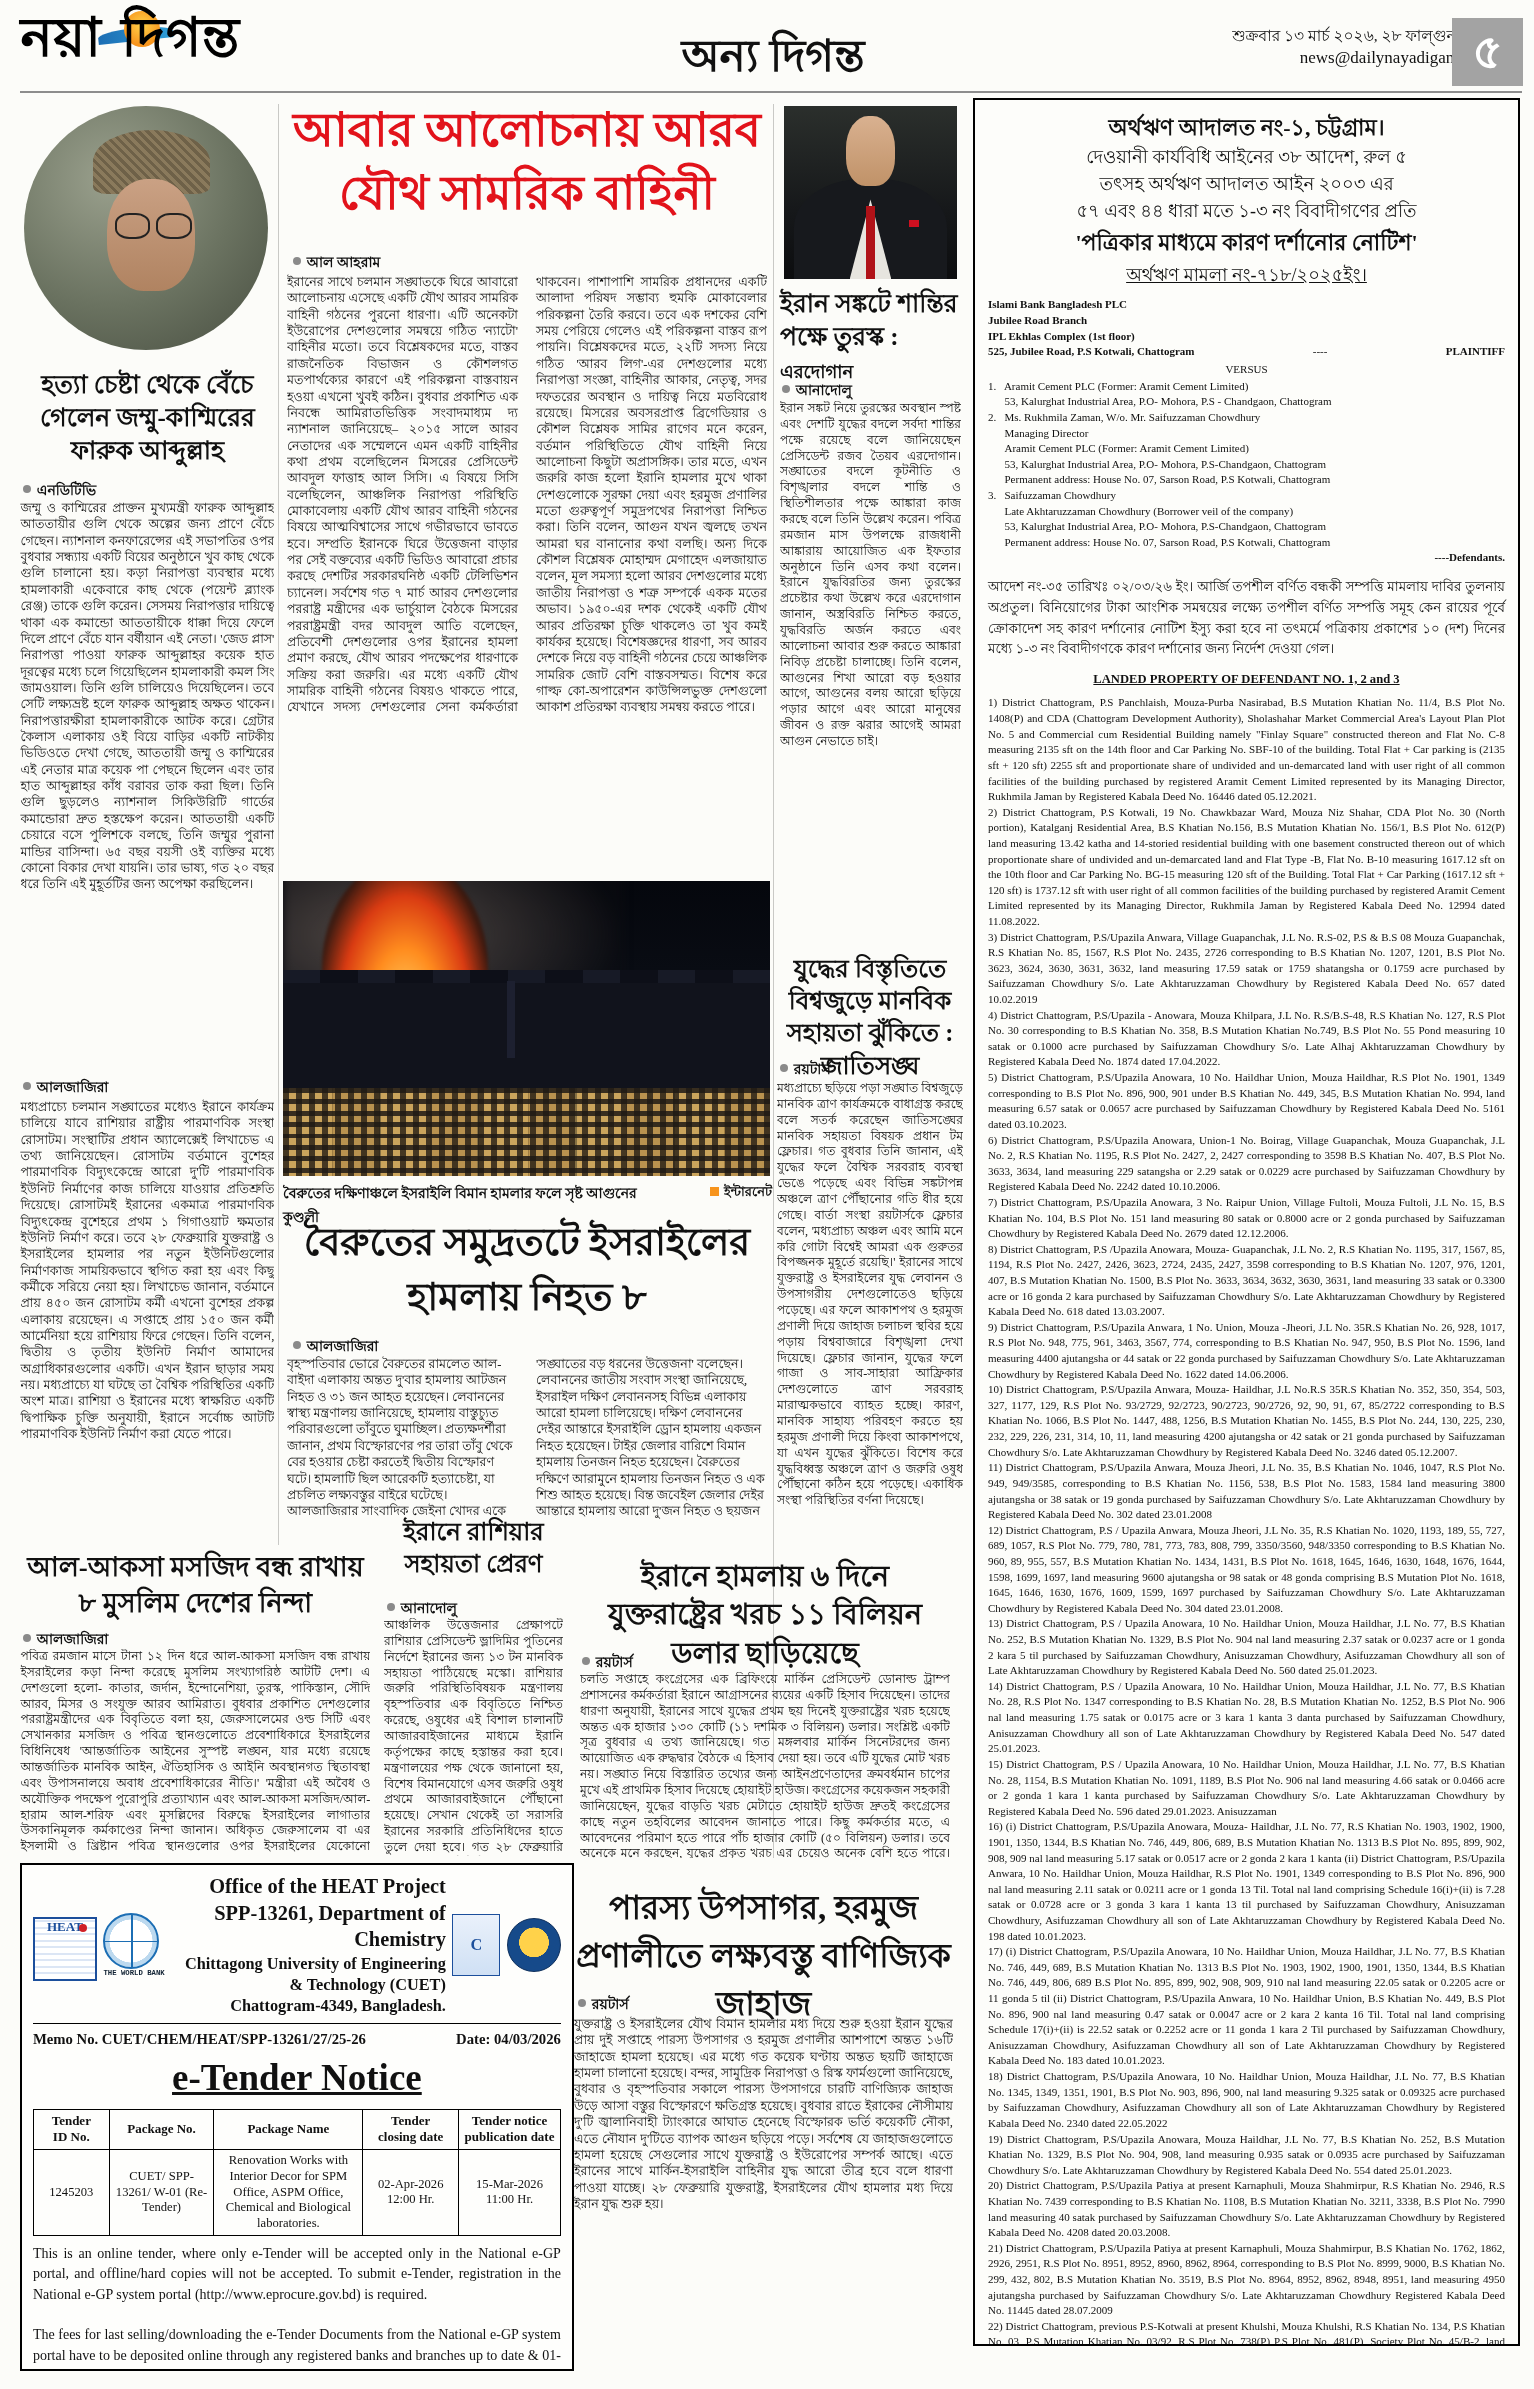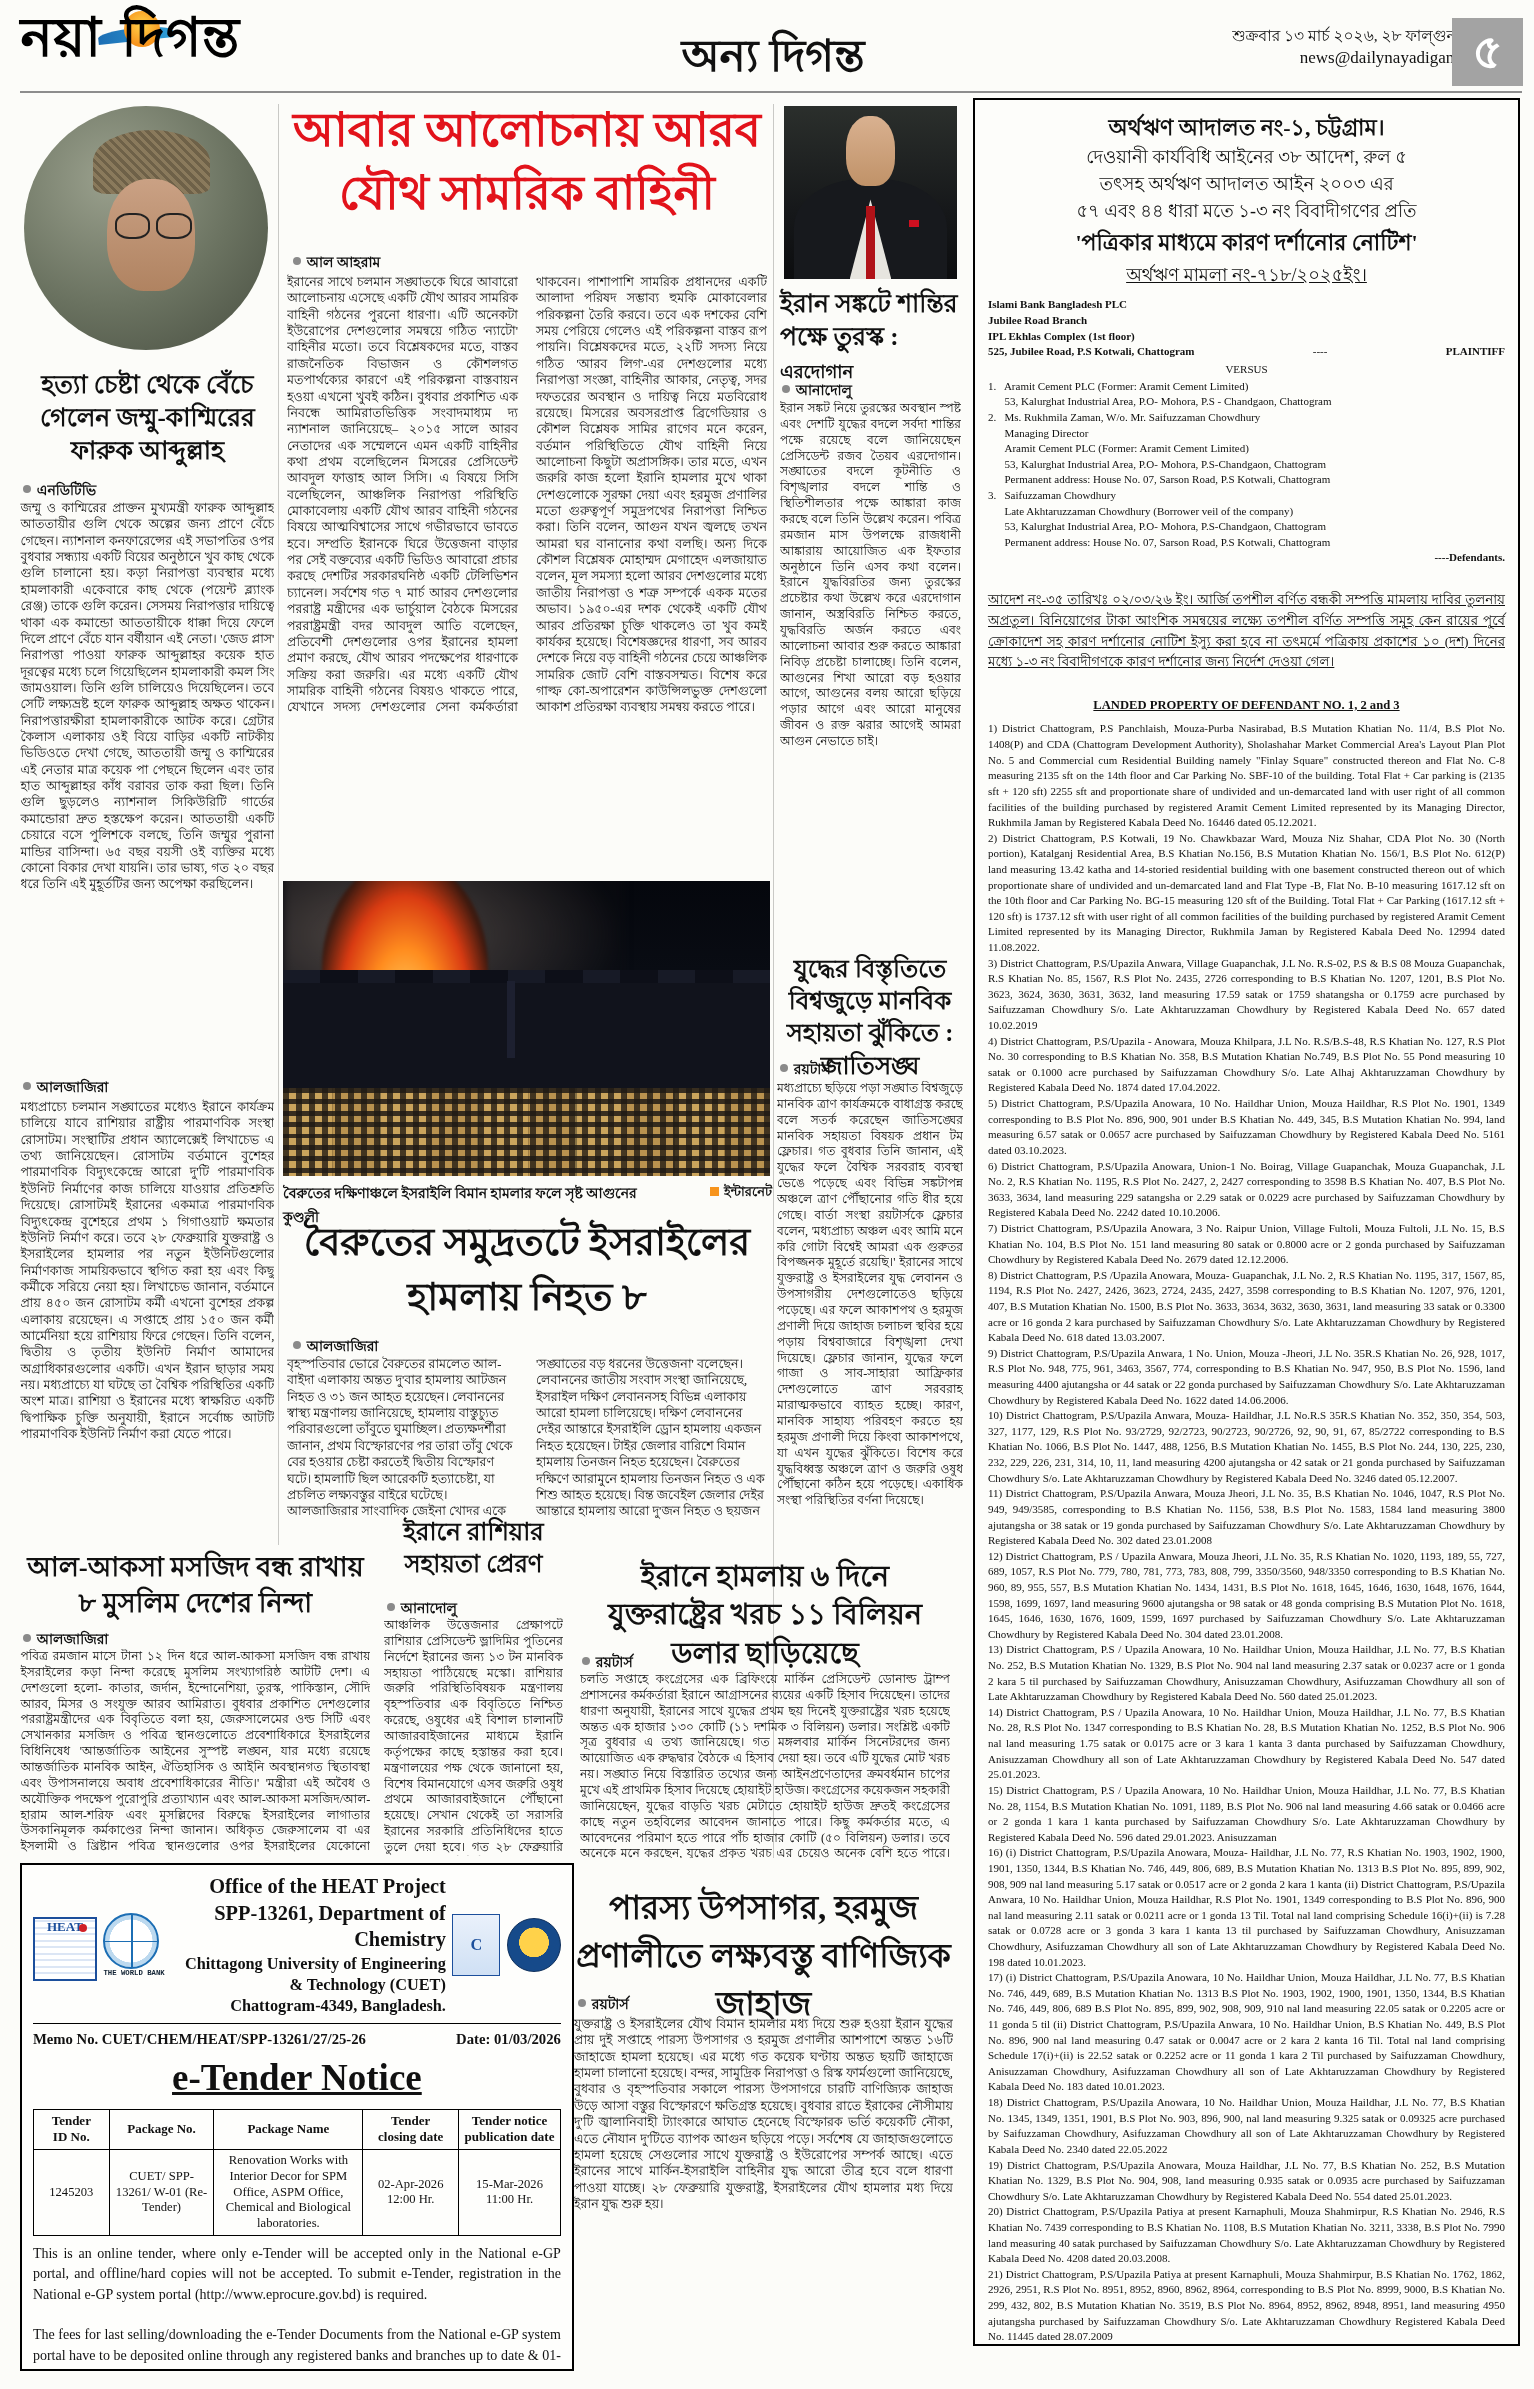--- a/index.html
+++ b/index.html
@@ -50,21 +50,21 @@
   
   .legal{border:2px solid #000;background:#fdfdfa;padding:11.4px 13px;font-size:11px;line-height:1.42;}
   .legal .bn-h1{font-size:22px;font-weight:bold;text-align:center;line-height:1.5;}
   .legal .bn-h2{font-size:18px;text-align:center;line-height:1.5;}
   .legal .bn-h3{font-size:22px;font-weight:bold;text-align:center;line-height:1.6;}
   .legal .bn-h4{font-size:18px;text-align:center;text-decoration:underline;line-height:1.6;margin-bottom:8.1px;}
   .prewrap{white-space:pre-wrap;}
   .legal .party-row{display:flex;justify-content:space-between;align-items:flex-end;}
   .legal .versus{text-align:center;margin:1.6px 0;}
   .legal .defrow{text-align:right;font-weight:bold;}
-  .legal .order-bn{font-size:13.4px;text-align:justify;margin:24px 0;line-height:1.55;text-decoration:underline;}
+  .legal .order-bn{font-size:13.4px;text-align:justify;margin:11px 0;line-height:1.55;}
   .legal .prop-title{text-align:center;font-weight:bold;text-decoration:underline;font-size:12.6px;margin:6.5px 0;}
   .legal .items{text-align:justify;}
   
   .tender{border:2.4px solid #000;background:#fefefc;padding:8.1px 11.4px;font-family:"Liberation Serif",serif;}
   .tender-head{display:flex;align-items:center;gap:6.5px;}
   .t-title{flex:1;text-align:right;font-weight:bold;font-size:20.4px;line-height:1.3;}
   .t-title .sub{font-size:16.3px;font-weight:bold;}
   .heat-logo{width:60px;height:60px;border:2.4px solid #1c4f9c;color:#1c4f9c;font-weight:bold;font-size:13px;display:flex;justify-content:center;position:relative;background:repeating-linear-gradient(0deg,#fff 0 4.9px,#dce6f5 4.9px 6.5px);margin-top:8px;}
   .heat-logo i{position:absolute;top:4.9px;right:8.1px;width:8.1px;height:8.1px;border-radius:50%;background:#d01f26;}
   .wb-logo{width:52px;height:52px;border-radius:50%;border:2.4px solid #1c6eb4;position:relative;background:
@@ -249,21 +249,21 @@
         <div class="sub">Chattogram-4349, Bangladesh.</div>
       </div>
       <div class="cuet-logo">
           <span>C</span>
         </div>
       <div class="seal-logo"></div>
     </div>
     <div class="t-rule"></div>
     <div class="memo-row">
       <span>Memo No. CUET/CHEM/HEAT/SPP-13261/27/25-26</span>
-      <span>Date: 01/03/2026</span>
+      <span>Date: 04/03/2026</span>
     </div>
     <div class="etender">e-Tender Notice</div>
     <table class="ttab">
       <tbody>
           <tr>
         <th style="width:65px;white-space:pre-line;">Tender
 ID No.</th>
         <th style="width:94px;">Package No.</th>
         <th>Package Name</th>
         <th style="width:85px;white-space:pre-line;">Tender

